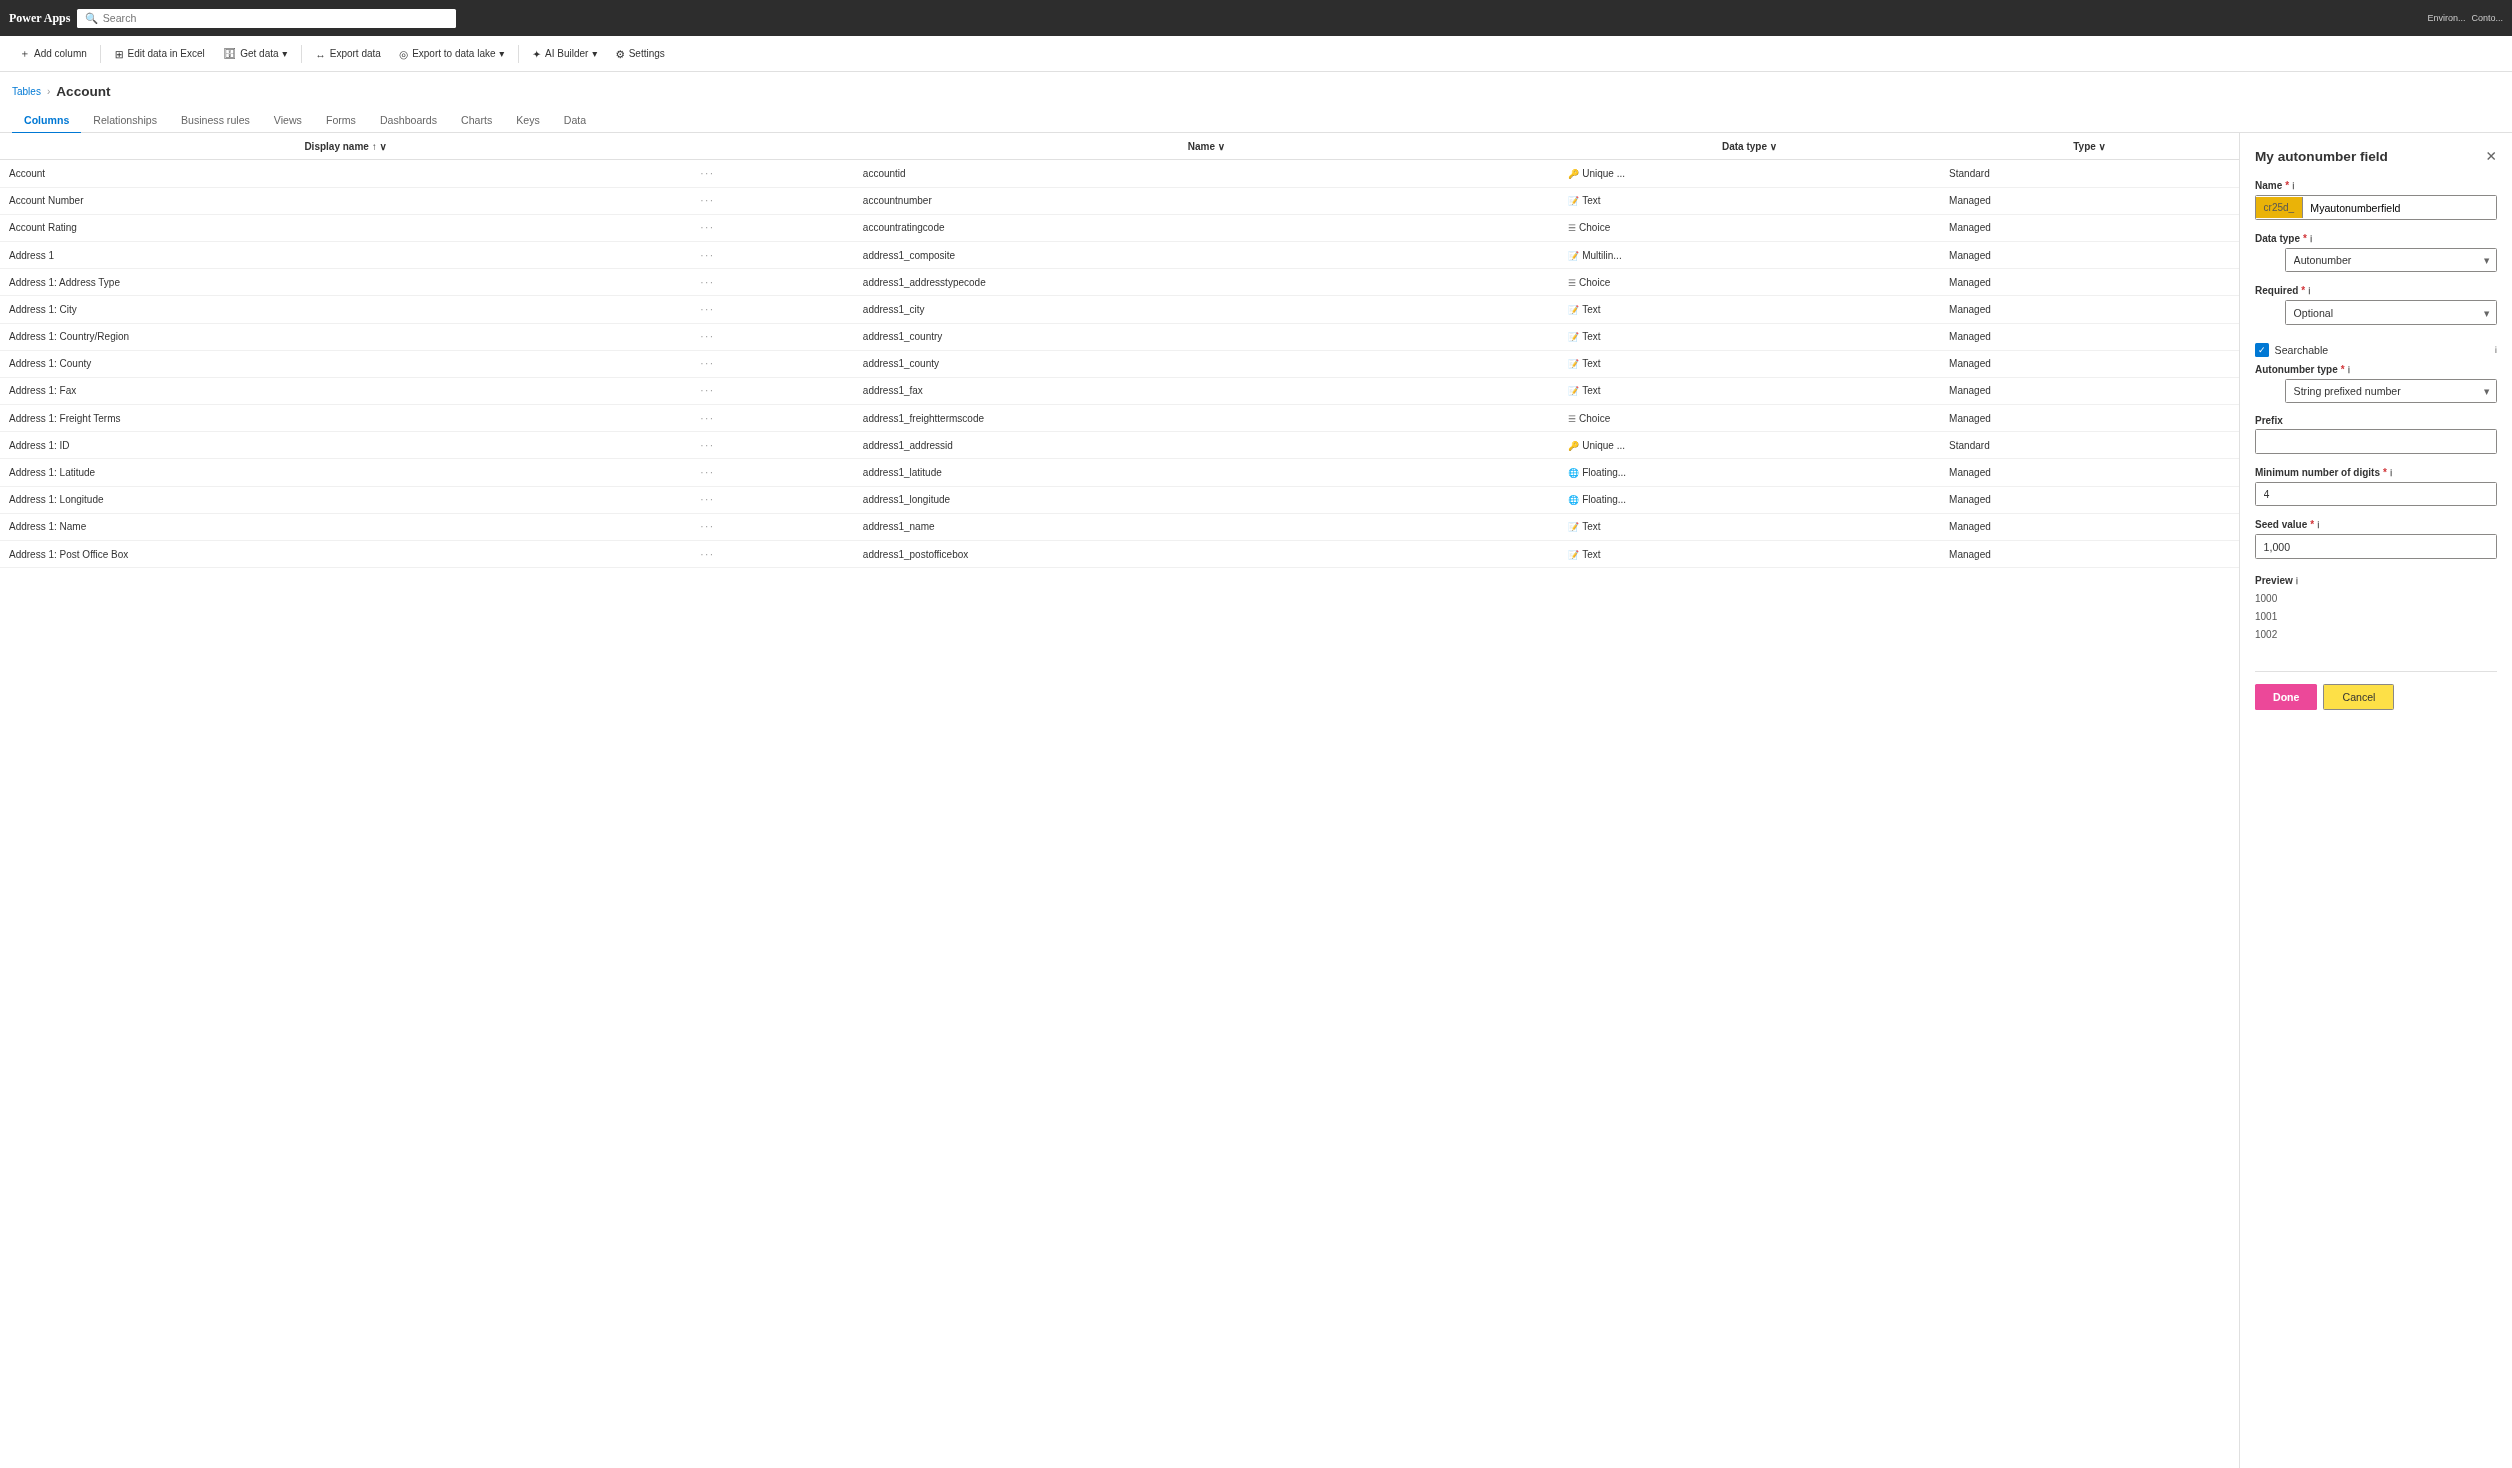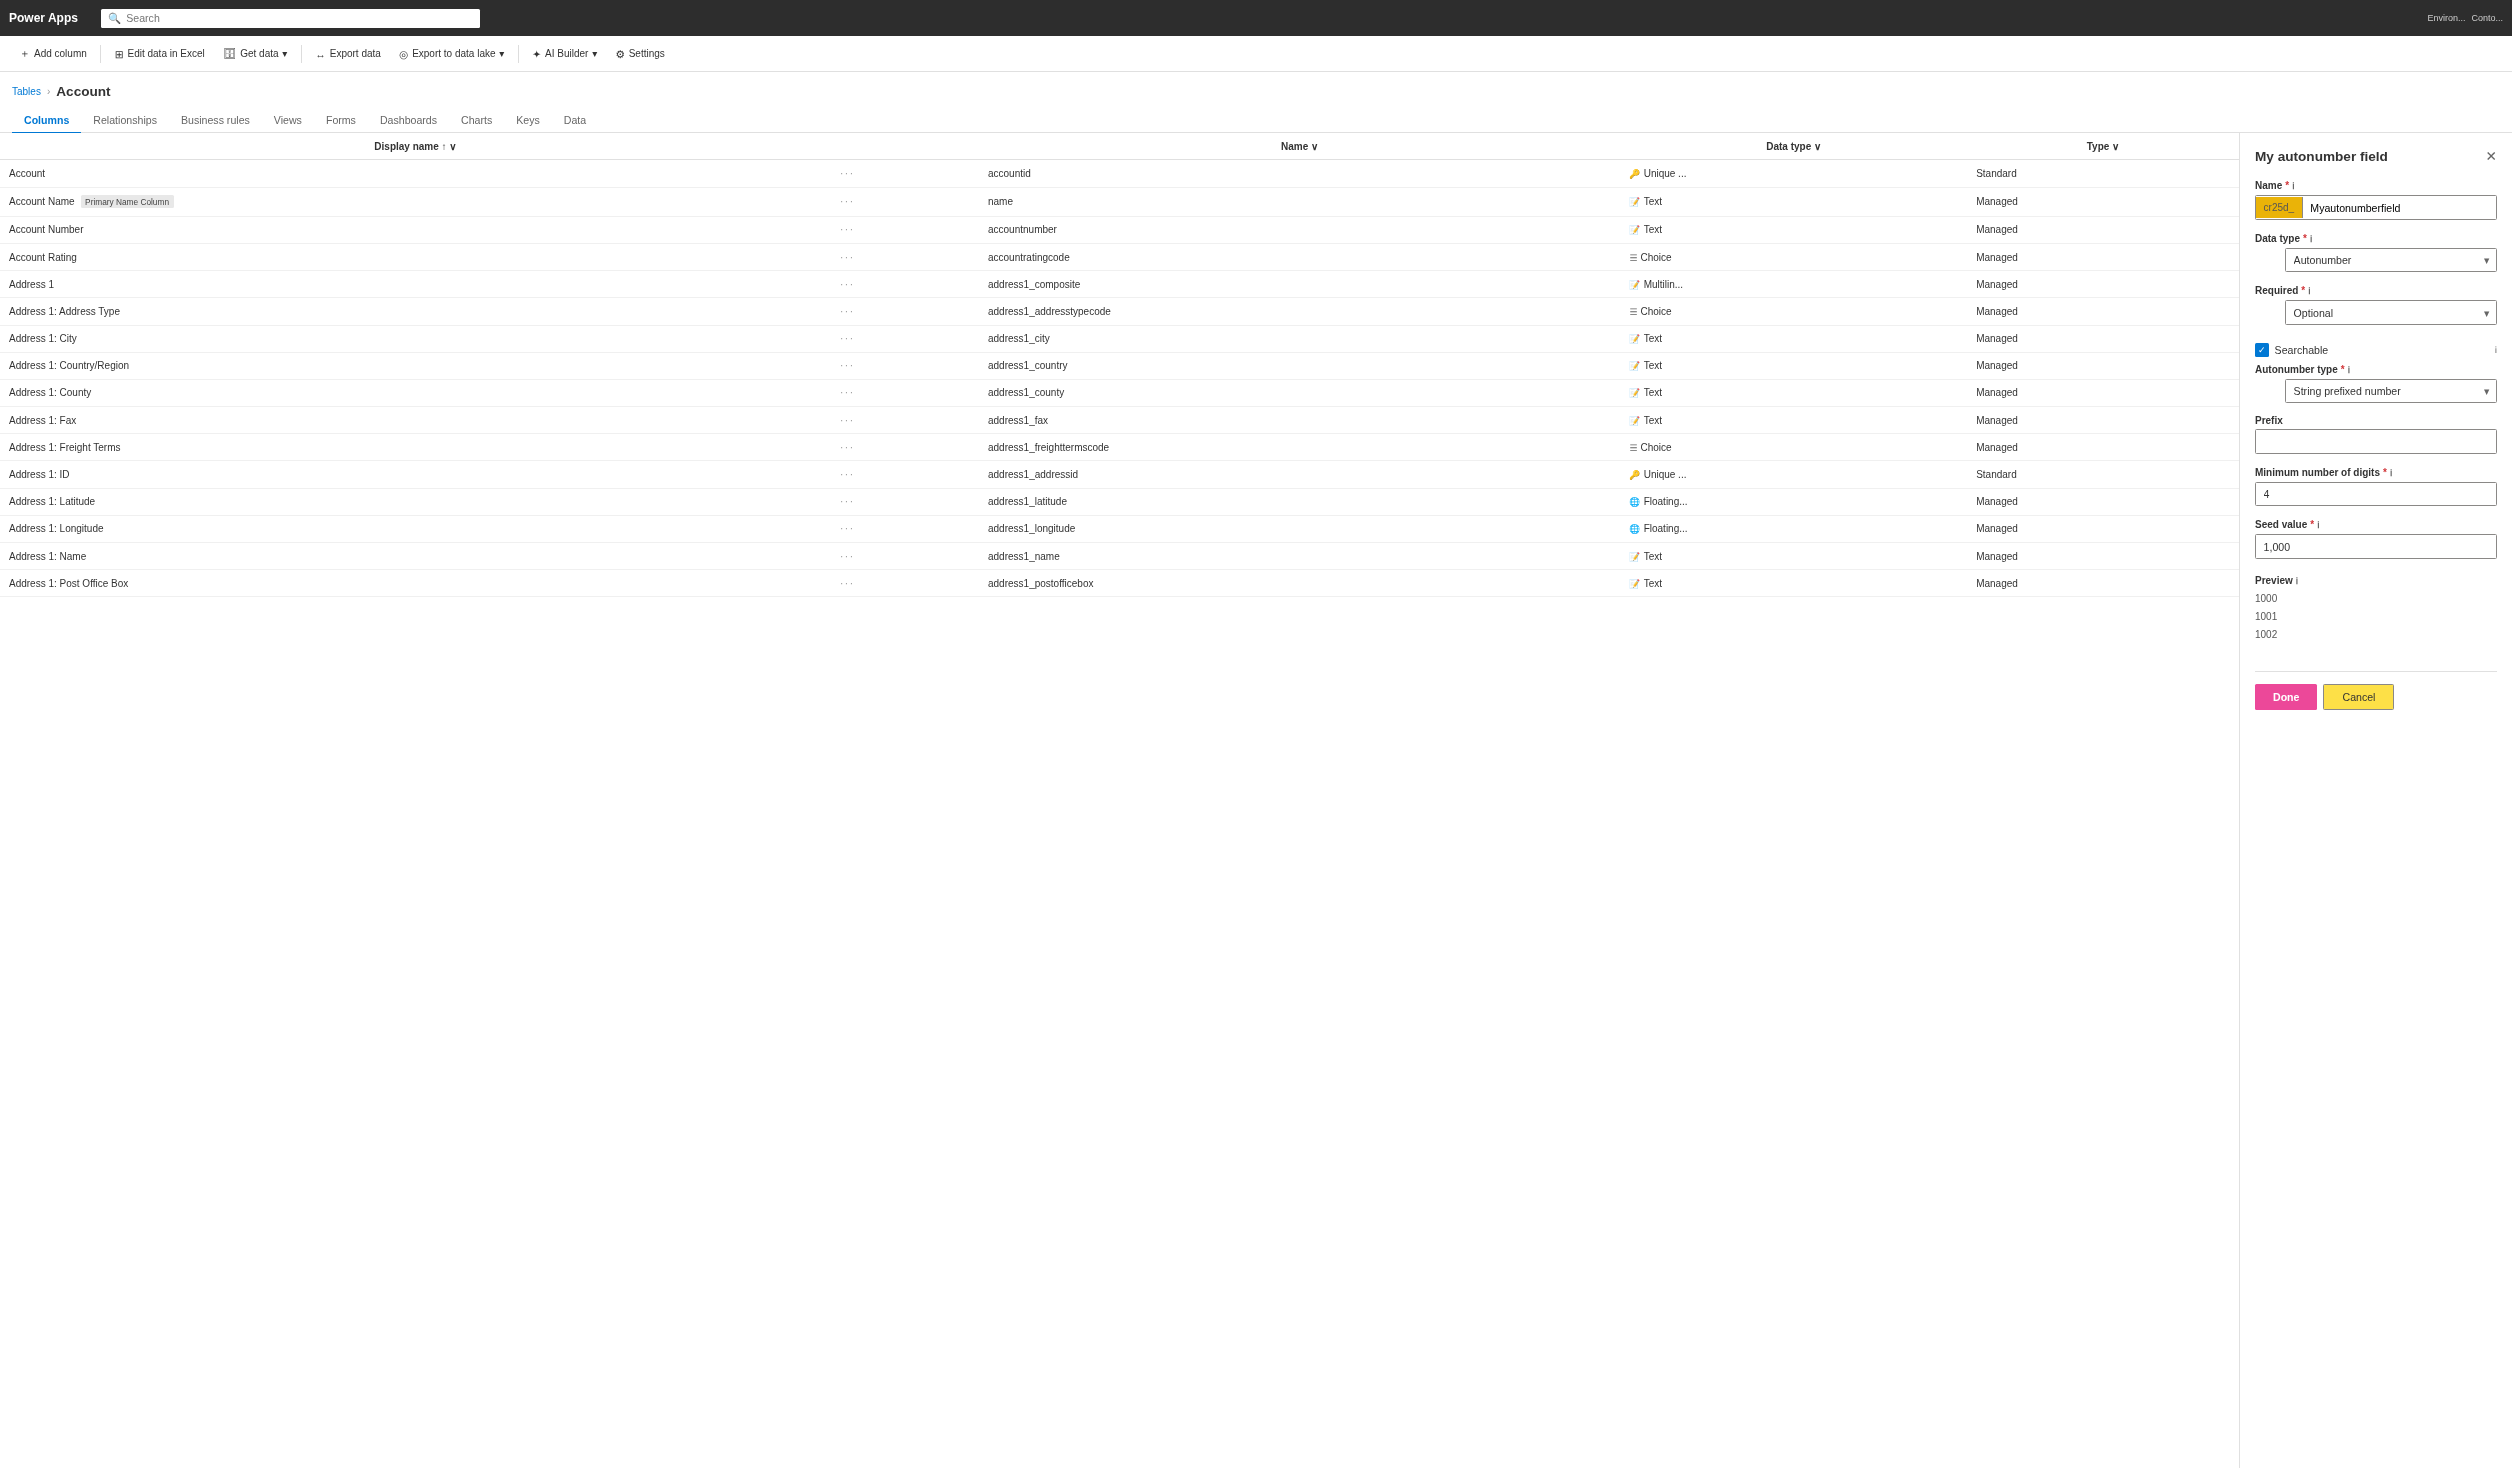--- a/index.html
+++ b/index.html
@@ -12,22 +12,23 @@
       display: flex;
       align-items: center;
       padding: 0 9px;
       height: 36px;
       flex-shrink: 0;
     }
     .topbar-brand {
       font-size: 12px;
       font-weight: 600;
       color: #fff;
-      margin-right: 23px;
+      margin-right: 7px;
       white-space: nowrap;
+      font-family: Liberation Serif, serif;
     }
     .topbar-search {
       display: flex;
       align-items: center;
       background: #fff;
       border-radius: 1.5px;
       padding: 3px 7.6px;
       flex: 1;
       max-width: 379px;
     }
@@ -331,29 +332,20 @@
     <td class="name-col">
       Account
     </td>
     <td><span class="dots-menu">···</span></td>
     <td>accountid</td>
     <td><span class="type-icon">🔑</span>Unique ...</td>
     <td>Standard</td>
   </tr>
           <tr>
     <td class="name-col">
-      Account Name<span class="primary-badge">Primary Name Column</span>
-    </td>
-    <td><span class="dots-menu">···</span></td>
-    <td>name</td>
-    <td><span class="type-icon">📝</span>Text</td>
-    <td>Managed</td>
-  </tr>
-          <tr>
-    <td class="name-col">
       Account Number
     </td>
     <td><span class="dots-menu">···</span></td>
     <td>accountnumber</td>
     <td><span class="type-icon">📝</span>Text</td>
     <td>Managed</td>
   </tr>
           <tr>
     <td class="name-col">
       Account Rating

